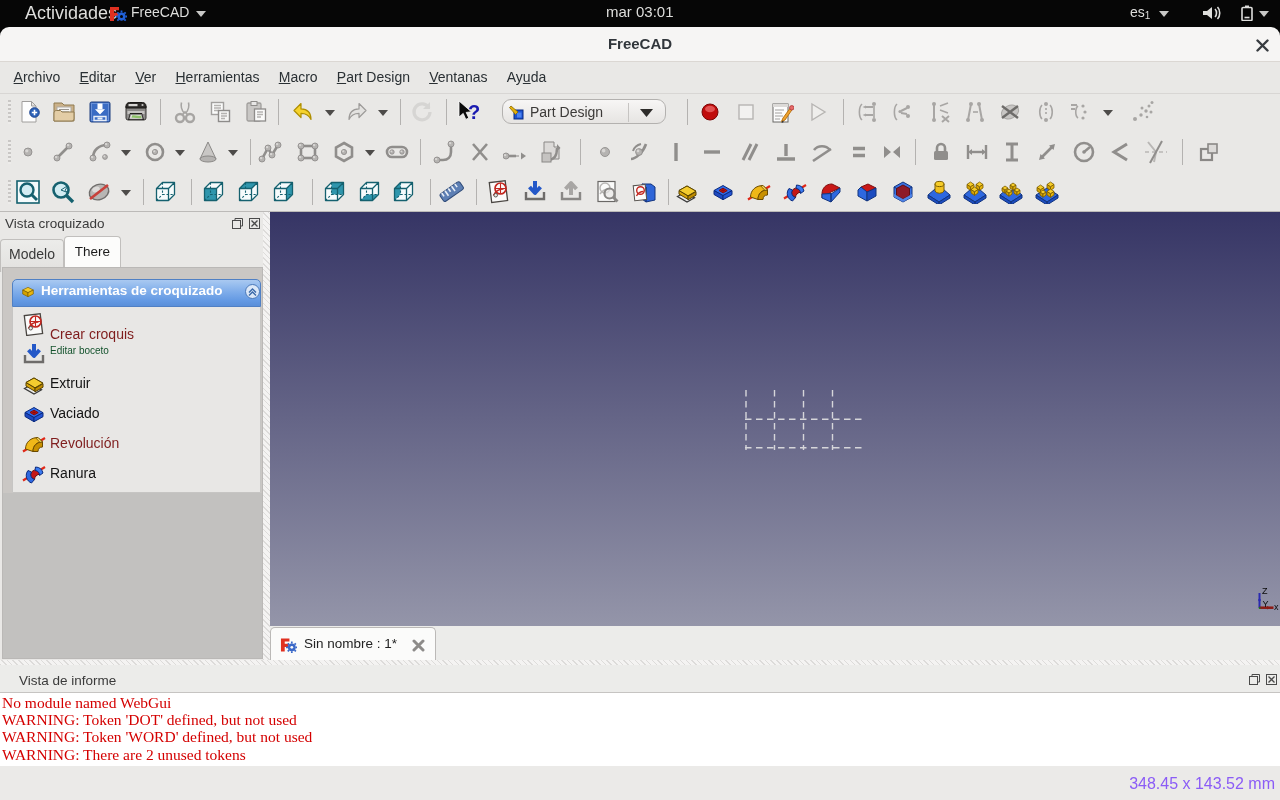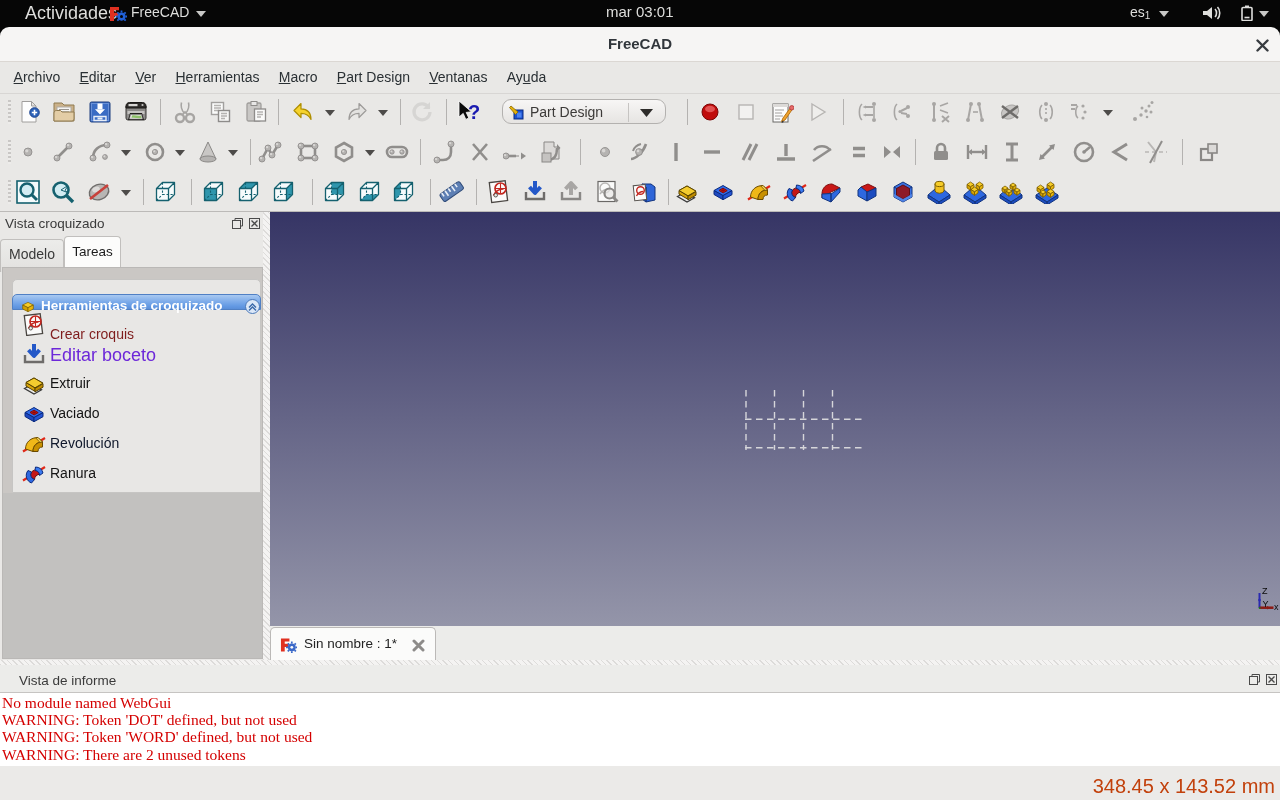--- a/index.html
+++ b/index.html
@@ -610,25 +610,25 @@
 <div class="abs" style="left:5px;top:216px;font-size:13.5px;color:#3a3a3a">Vista croquizado</div>
 <svg class="abs" style="left:232px;top:218px" width="11" height="11" viewBox="0 0 11 11">
 <rect x="0.5" y="2.5" width="8" height="8" fill="none" stroke="#4a4a4a"></rect>
     <path d="M3 2.5V0.5h7.5V8H8.5" fill="none" stroke="#4a4a4a"></path>
   </svg>
 <svg class="abs" style="left:249px;top:218px" width="11" height="11" viewBox="0 0 11 11">
 <rect x="0.5" y="0.5" width="10" height="10" fill="none" stroke="#4a4a4a"></rect>
     <path d="M2.5 2.5l6 6M8.5 2.5l-6 6" stroke="#4a4a4a" stroke-width="1.3"></path>
   </svg>
 <div class="abs" style="left:0px;top:239px;width:64px;height:33px;background:linear-gradient(#ececea,#e2e1df);border:1px solid #c1bfbd;border-bottom:none;border-radius:4px 4px 0 0;box-sizing:border-box;text-align:center;line-height:28px;font-size:14px;color:#3a3a3a">Modelo</div>
-<div class="abs" style="left:64px;top:236px;width:57px;height:32px;background:#fcfcfb;border:1px solid #c1bfbd;border-bottom:none;border-radius:4px 4px 0 0;box-sizing:border-box;text-align:center;line-height:30px;font-size:13.5px;color:#1b1b1b">Tareas</div>
+<div class="abs" style="left:64px;top:236px;width:57px;height:32px;background:#fcfcfb;border:1px solid #c1bfbd;border-bottom:none;border-radius:4px 4px 0 0;box-sizing:border-box;text-align:center;line-height:30px;font-size:13.5px;color:#1b1b1b">There</div>
 <div class="abs" style="left:2px;top:267px;width:261px;height:392px;background:#c2c1bf;border:1px solid #bab8b6;box-sizing:border-box"></div>
 <div class="abs" style="left:3px;top:268px;width:259px;height:225px;background:#cac7c4"></div>
 <div class="abs" style="left:12px;top:279px;width:249px;height:214px;background:#e8e7e5;border:1px solid #c6c5c3;border-radius:5px 5px 0 0;box-sizing:border-box"></div>
-<div class="abs" style="left:12px;top:294px;width:249px;height:16px;border-radius:5px 5px 0 0;background:linear-gradient(180deg,#a9c9f1 0%,#7fadea 45%,#6399e3 80%,#5a8fd9 100%);border:1px solid #5080c4;box-sizing:border-box">
+<div class="abs" style="left:12px;top:279px;width:249px;height:28px;border-radius:5px 5px 0 0;background:linear-gradient(180deg,#a9c9f1 0%,#7fadea 45%,#6399e3 80%,#5a8fd9 100%);border:1px solid #5080c4;box-sizing:border-box">
 <svg class="abs" style="left:7px;top:4px" width="16" height="16" viewBox="0 0 24 24">
       <path d="M4 9 12 5l8 4-8 4z" fill="#f6cc28" stroke="#7a5c00"></path>
       <path d="M4 9v6l8 4v-6z" fill="#d4a200" stroke="#7a5c00"></path>
       <path d="M20 9v6l-8 4v-6z" fill="#e8b50a" stroke="#7a5c00"></path>
     </svg>
 <span class="abs" style="left:28px;top:3px;font-size:13.5px;font-weight:bold;color:#fff">Herramientas de croquizado</span>
 <svg class="abs" style="left:232px;top:4px" width="15" height="15" viewBox="0 0 15 15">
       <circle cx="7.5" cy="7.5" r="7" fill="#dce8f8" stroke="#4a78b8"></circle>
       <path d="M4 8.5 7.5 5l3.5 3.5M4 11.5 7.5 8l3.5 3.5" fill="none" stroke="#3a68a8" stroke-width="1.4"></path>
     </svg>
@@ -640,21 +640,21 @@
 <circle cx="13.5" cy="9.5" r="5.5" fill="none" stroke="#c22720" stroke-width="1.7"></circle>
 <path d="M6.5 16.5C8.5 12 12 10 16.5 10" stroke="#c22720" stroke-width="1.7" fill="none"></path>
 <circle cx="8.7" cy="16.2" r="1.8" fill="#ece8e4" stroke="#4a4642" stroke-width="0.9"></circle>
 <path d="M13.5 4.2v10.6M8.2 9.5h10.6" stroke="#c22720" stroke-width="1.1"></path>
   </svg>
 <div class="abs" style="left:50px;top:326px;font-size:14px;color:#7f1d1d">Crear croquis</div>
 <svg style="position:absolute;left:22.0px;top:341.5px" width="24" height="24" viewBox="0 0 24 24">
     <path d="M3 13v7h18v-7" fill="none" stroke="#6e6c6a" stroke-width="2.4"></path>
 <path d="M12 2v9M6.5 8 12 14l5.5-6" fill="none" stroke="#2458c8" stroke-width="4" stroke-linejoin="round"></path>
   </svg>
-<div class="abs" style="left:50px;top:344.5px;font-size:18px;color:#6d28d9">Editar boceto</div>
+<div class="abs" style="left:50px;top:344.5px;font-size:10px;color:#14532d">Editar boceto</div>
 <svg style="position:absolute;left:22.0px;top:371.5px" width="24" height="24" viewBox="0 0 24 24">
     <path d="M2.5 16.5 10 12.2l9.5 5.5-7.5 4.3z" fill="none" stroke="#3a3a3a" stroke-width="1.3"></path>
 <path d="M4 10.5 12 6l9 5.2-8 4.6z" fill="#f4cc2e" stroke="#5a4400"></path>
 <path d="M4 10.5v3.6l9 5.2v-3.5z" fill="#d8a408" stroke="#5a4400"></path>
 <path d="M21 11.7v3.5l-8 4.6v-3.5z" fill="#c08c00" stroke="#5a4400"></path>
 <path d="M4 10.5 12 6l9 5.2-8 4.6z" fill="#f4cc2e" stroke="#5a4400"></path>
   </svg>
 <div class="abs" style="left:50px;top:374.5px;font-size:14px;color:#141414">Extruir</div>
 <svg style="position:absolute;left:22.0px;top:401.5px" width="24" height="24" viewBox="0 0 24 24">
     <path d="M3 10.5 12 5.5l9 5.2-9 5z" fill="#2f6ae8" stroke="#0a2a7e"></path>
@@ -663,21 +663,21 @@
 <path d="M8 10.4 12 8.2l4.2 2.4-4.1 2.3z" fill="#cc1414" stroke="#7e0e0e"></path>
 <path d="M9.8 10.4l2.2-1.2 2.3 1.3-2.2 1.2z" fill="#8e0a0a"></path>
   </svg>
 <div class="abs" style="left:50px;top:404.5px;font-size:14px;color:#141414">Vaciado</div>
 <svg style="position:absolute;left:22.0px;top:431.5px" width="24" height="24" viewBox="0 0 24 24">
     <path d="M1 19.5 23 6" stroke="#e02818" stroke-width="2.2"></path>
 <path d="M3.5 17C3.5 10 9 5.5 16 5.5l4.5 4.5c-5.5 0-9.5 3.5-9.5 9.5z" fill="#f0b818" stroke="#6a4a00"></path>
 <path d="M11 19.5c0-6 4-9.5 9.5-9.5v5c-3 0-4.5 1.8-4.5 4.5z" fill="#c89000" stroke="#6a4a00"></path>
 <path d="M16 5.5l4.5 4.5-2.5.4-4.3-4.5z" fill="#f8d860" stroke="#6a4a00" stroke-width="0.8"></path>
   </svg>
-<div class="abs" style="left:50px;top:434.5px;font-size:14px;color:#0f172a">Revolución</div>
+<div class="abs" style="left:50px;top:434.5px;font-size:14px;color:#7f1d1d">Revolución</div>
 <svg style="position:absolute;left:22.0px;top:461.5px" width="24" height="24" viewBox="0 0 24 24">
     <path d="M1 18.5 23 5" stroke="#e02818" stroke-width="2.2"></path>
 <path d="M8.5 14.8a5.5 5.5 0 0 1 7-6.6l2.5 4a5.5 5.5 0 0 0-5.5 5.5z" fill="#c41616" stroke="#6e0a0a"></path>
 <path d="M6 8.5a8 8 0 0 0 3.5 12.5l3-3.5a5 5 0 0 1-3-7.5z" fill="#2e68e0" stroke="#0a2a7e"></path>
 <path d="M13.5 5a8 8 0 0 1 7.5 6l-3.5 2.5a5 5 0 0 0-4.5-5z" fill="#3a7af0" stroke="#0a2a7e"></path>
   </svg>
 <div class="abs" style="left:50px;top:464.5px;font-size:14px;color:#141414">Ranura</div>
 <div class="abs hatch" style="left:263px;top:212px;width:7px;height:448px"></div>
 <div class="abs" style="left:270px;top:626px;width:1010px;height:34px;background:#ececea">
 <div class="abs" style="left:0px;top:1px;width:166px;height:33px;background:#fbfbfa;border:1px solid #bbb9b7;border-bottom:none;border-radius:5px 5px 0 0;box-sizing:border-box">
@@ -708,13 +708,13 @@
     </svg>
 </div>
 <div class="abs" style="left:0;top:692px;width:1280px;height:74px;background:#fff;border-top:1px solid #c6c4c2;box-sizing:border-box;
 font-family:'Liberation Serif',serif;font-size:15.5px;line-height:17.2px;color:#d40000;padding:1px 0 0 2px">
 No module named WebGui<br>
 WARNING: Token 'DOT' defined, but not used<br>
 WARNING: Token 'WORD' defined, but not used<br>
 WARNING: There are 2 unused tokens
 </div>
 <div class="abs" style="left:0;top:766px;width:1280px;height:34px;background:#ebeae8">
-<span class="abs" style="right:5px;top:9px;font-size:20px;color:#c2410c">348.45 x 143.52 mm</span>
+<span class="abs" style="right:5px;top:9px;font-size:16px;color:#8b5cf6">348.45 x 143.52 mm</span>
 </div>
 </body></html>

